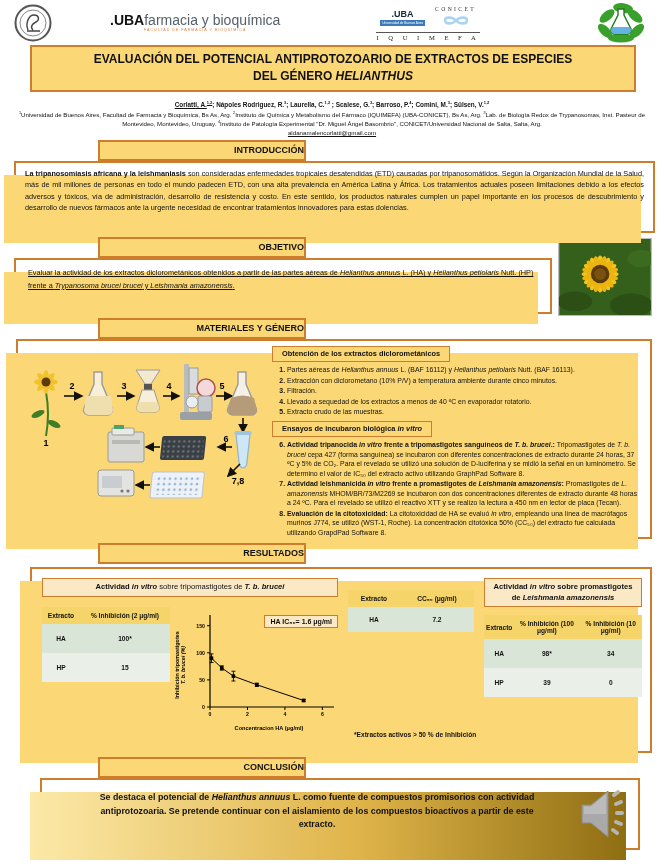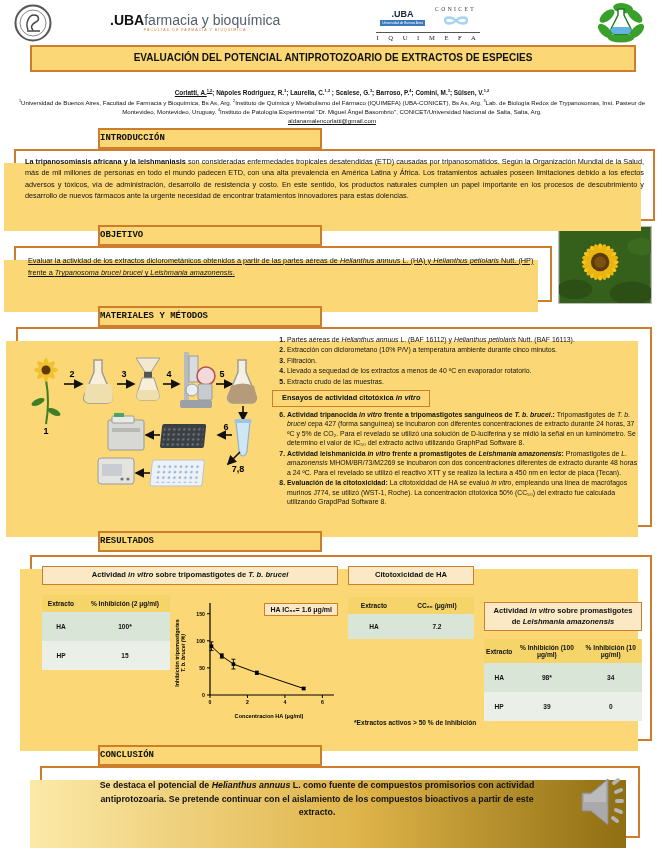--- a/index.html
+++ b/index.html
@@ -26,31 +26,31 @@
   .uba-mini{text-align:center;}
   .uba-mini-txt{font-weight:bold;font-size:9px;color:#14263f;line-height:1;}
   .uba-mini-sub{font-size:3.2px;color:#fff;background:#3a7ab8;padding:1px 2px;margin-top:1px;}
   .conicet{text-align:center;}
   .conicet-txt{font-family:"Liberation Serif",serif;font-size:5.6px;letter-spacing:2.4px;color:#333;}
   .cb-rule{border-top:1px solid #555;margin:2px 0 1px;}
   .iquimefa{font-family:"Liberation Serif",serif;font-size:6.6px;letter-spacing:4px;color:#222;}
   .green-logo{margin-left:auto;margin-right:4px;}
 
   
-  .title-box{margin:1px 28px 16px 30px;background:var(--yellow);border:2px solid var(--orange);
-    text-align:center;font-weight:bold;font-size:10px;line-height:1.45;padding:4px 8px;}
+  .title-box{margin:1px 28px 8px 30px;background:var(--yellow);border:2px solid var(--orange);
+    text-align:center;font-weight:bold;font-size:12px;line-height:1.45;padding:4px 8px;}
   
   .authors{margin-top:4px;text-align:center;font-size:6.4px;font-weight:600;}
   .affils{margin:2px 14px 0;text-align:center;font-size:6.1px;line-height:1.5;}
   .email{margin-top:1px;text-align:center;font-size:6.2px;}
   .email span{text-decoration:underline;}
 
   
-  .sec-header{position:relative;z-index:3;width:224px;margin:4px 0 0 98px;background:var(--yellow);
-    border:2px solid var(--orange);font-weight:bold;font-size:9px;text-align:left;padding:3px 0 4px;font-family:Liberation Mono, monospace;}
+  .sec-header{position:relative;z-index:3;width:208px;margin:4px 0 0 98px;background:var(--yellow);
+    border:2px solid var(--orange);font-weight:bold;font-size:9px;text-align:right;padding:3px 0 4px;}
   .cbox{position:relative;z-index:2;background:#fff;border:2px solid var(--orange);}
   .cbox::before{content:"";position:absolute;z-index:-1;left:-12px;top:12px;width:100%;height:100%;background:var(--yellow);}
   .conc-box::before{background:linear-gradient(90deg,#FCE9A8 0%,#DFB44A 55%,#8F6E12 100%);}
 
   .intro-box{margin:0 9px 0 14px;min-height:72px;padding:5px 9px;font-size:7.3px;line-height:1.55;text-align:justify;}
   .obj-row{position:relative;}
   .obj-box{margin:0 112px 0 14px;min-height:56px;padding:7px 12px;font-size:7.3px;line-height:1.7;text-decoration:underline;}
   .sunflower{position:absolute;right:12px;top:-20px;border:1px solid #bbb;}
 
   
@@ -62,21 +62,21 @@
   .mm-right ol{margin:2px 0 3px;padding-left:15px;}
   .mm-right li{margin-bottom:1px;}
   .mm-right li::marker{font-weight:bold;}
 
   
   .res-box{margin:3px 12px 0 30px;height:186px;padding:9px 8px 6px 10px;display:flex;gap:10px;}
   .res-title{background:var(--cream);border:1.5px solid var(--orange);font-weight:bold;font-size:7.6px;
     text-align:center;padding:3px 4px;line-height:1.4;}
   .res-col1{width:296px;flex:none;}
   .res-col2{width:126px;flex:none;}
-  .res-col3{flex:1;margin-top:36px;}
+  .res-col3{flex:1;}
   .col1-row{display:flex;margin-top:10px;}
   .tb-table-wrap{width:128px;flex:none;}
   .chart-wrap{position:relative;width:164px;margin-left:4px;}
   .chart-note{position:absolute;top:8px;right:0;background:var(--cream);border:1.5px solid var(--orange);
     font-weight:bold;font-size:7px;padding:2px 5px;white-space:nowrap;}
   table.rtab{width:100%;border-collapse:collapse;font-size:6.6px;font-weight:bold;text-align:center;}
   table.rtab th{background:var(--th);padding:5px 2px;vertical-align:middle;}
   table.rtab td{padding:11px 2px;}
   table.cyto td{padding:9px 2px;}
   tr.r0 td{background:var(--rowA);}
@@ -134,20 +134,21 @@
         <ellipse cx="-16" cy="8" rx="9" ry="4.5" transform="rotate(45 -16 8)"></ellipse>
         <ellipse cx="0" cy="15" rx="13" ry="4.5"></ellipse>
       </g>
       <path d="M-3,-14 h6 v6 l7,14 a4,4 0 0 1 -4,5 h-12 a4,4 0 0 1 -4,-5 l7,-14 z" fill="#fff" stroke="#1f7a1f" stroke-width="1.4"></path>
       <path d="M-8.5,4 l-1.5,3 a4,4 0 0 0 4,4 h12 a4,4 0 0 0 4,-4 l-1.5,-3 z" fill="#63b3e4"></path>
     </svg>
   </div>
 
   <div class="title-box">
     <div>EVALUACIÓN DEL POTENCIAL ANTIPROTOZOARIO DE EXTRACTOS DE ESPECIES</div>
+    <div><span>DEL GÉNERO </span><i>HELIANTHUS</i></div>
   </div>
 
   <div class="authors"><span style="font-weight: bold; text-decoration: underline;">Corlatti, A.</span><span class="sup" style="text-decoration: underline;">1,2</span><span>; Nápoles Rodriguez, R.</span><span class="sup">3</span><span>; Laurella, C.</span><span class="sup">1,2</span><span> ; Scalese, G.</span><span class="sup">3</span><span>; Barroso, P.</span><span class="sup">4</span><span>; Comini, M.</span><span class="sup">3</span><span>; Sülsen, V.</span><span class="sup">1,2</span></div>
   <div class="affils"><span class="sup">1</span><span>Universidad de Buenos Aires, Facultad de Farmacia y Bioquímica, Bs As, Arg. </span><span class="sup">2</span><span>Instituto de Química y Metabolismo del Fármaco (IQUIMEFA) (UBA-CONICET), Bs As, Arg. </span><span class="sup">3</span><span>Lab. de Biología Redox de Trypanosomas, Inst. Pasteur de Montevideo, Montevideo, Uruguay. </span><span class="sup">4</span><span>Instituto de Patología Experimental "Dr. Miguel Ángel Basombrio", CONICET/Universidad Nacional de Salta, Salta, Arg.</span></div>
   <div class="email"><span>aldanamalencorlatti@gmail.com</span></div>
 
   <div class="sec-header">INTRODUCCIÓN</div>
   <div class="cbox intro-box"><span style="font-weight: bold;">La tripanosomiasis africana y la leishmaniasis</span><span> son consideradas enfermedades tropicales desatendidas (ETD) causadas por tripanosomátidos. Según la Organización Mundial de la Salud, más de mil millones de personas en todo el mundo padecen ETD, con una alta prevalencia en América Latina y África. Los tratamientos actuales poseen limitaciones debido a los efectos adversos y tóxicos, vía de administración, desarrollo de resistencia y costo. En este sentido, los productos naturales cumplen un papel importante en los procesos de descubrimiento y desarrollo de nuevos fármacos ante la urgente necesidad de encontrar tratamientos innovadores para estas dolencias.</span></div>
 
   <div class="sec-header">OBJETIVO</div>
@@ -170,21 +171,21 @@
         <ellipse rx="19" ry="4.6" transform="rotate(75)" fill="#eab511"></ellipse>
         <ellipse rx="19" ry="4.6" transform="rotate(105)" fill="#eab511"></ellipse>
         <ellipse rx="19" ry="4.6" transform="rotate(135)" fill="#eab511"></ellipse>
         <ellipse rx="19" ry="4.6" transform="rotate(165)" fill="#eab511"></ellipse>
         <circle r="9.5" fill="#5c3a0c"></circle>
         <circle r="6" fill="#7a5210"></circle>
       </g>
     </svg>
   </div>
 
-  <div class="sec-header">MATERIALES Y MÉTODOS</div>
+  <div class="sec-header">MATERIALES Y GÉNERO</div>
   <div class="cbox mm-box">
     <div class="mm-left">
       <svg width="248" height="194" viewBox="0 0 248 194">
         <defs>
           <marker id="ah" markerWidth="6" markerHeight="6" refX="5" refY="3" orient="auto">
             <path d="M0,0 L6,3 L0,6 z" fill="#111"></path>
           </marker>
           <pattern id="dots1" width="5" height="5" patternUnits="userSpaceOnUse">
             <circle cx="2.5" cy="2.5" r="1.2" fill="#747c83"></circle>
           </pattern>
@@ -281,40 +282,41 @@
 
         <g>
           <rect x="76" y="126" width="36" height="26" rx="3" fill="#e3e3df" stroke="#9a9a9a"></rect>
           <rect x="80" y="132" width="20" height="12" rx="1" fill="#c9cdd1"></rect>
           <circle cx="106" cy="147" r="1.6" fill="#777"></circle>
           <circle cx="100" cy="147" r="1.6" fill="#777"></circle>
         </g>
       </svg>
     </div>
     <div class="mm-right">
+      <div class="mm-sub"><span style="font-weight: bold;">Obtención de los extractos diclorometánicos</span></div>
       <ol>
         <li><span>Partes aéreas de </span><span style="font-style: italic;">Helianthus annuus</span><span> L. (BAF 16112) y </span><span style="font-style: italic;">Helianthus petiolaris</span><span> Nutt. (BAF 16113).</span></li>
         <li><span>Extracción con diclorometano (10% P/V) a temperatura ambiente durante cinco minutos.</span></li>
         <li><span>Filtración.</span></li>
         <li><span>Llevado a sequedad de los extractos a menos de 40 ºC en evaporador rotatorio.</span></li>
         <li><span>Extracto crudo de las muestras.</span></li>
       </ol>
-      <div class="mm-sub"><span style="font-weight: bold;">Ensayos de actividad citotóxica </span><span style="font-weight: bold; font-style: italic;">in vitro</span></div>
+      <div class="mm-sub"><span style="font-weight: bold;">Ensayos de incubaron biológica </span><span style="font-weight: bold; font-style: italic;">in vitro</span></div>
       <ol start="6" class="second">
         <li><span style="font-weight: bold;">Actividad tripanocida </span><span style="font-weight: bold; font-style: italic;">in vitro</span><span style="font-weight: bold;"> frente a tripomastigotes sanguíneos de </span><span style="font-weight: bold; font-style: italic;">T. b. brucei</span><span style="font-weight: bold;">.:</span><span> Tripomastigotes de </span><span style="font-style: italic;">T. b. brucei</span><span> cepa 427 (forma sanguínea) se incubaron con diferentes concentraciones de extracto durante 24 horas, 37 ºC y 5% de CO₂. Para el revelado se utilizó una solución de D-luciferina y se midió la señal en un luminómetro. Se determino el valor de IC₅₀ del extracto activo utilizando GraphPad Software 8.</span></li>
         <li><span style="font-weight: bold;">Actividad leishmanicida </span><span style="font-weight: bold; font-style: italic;">in vitro</span><span style="font-weight: bold;"> frente a promastigotes de </span><span style="font-weight: bold; font-style: italic;">Leishmania amazonensis</span><span style="font-weight: bold;">:</span><span> Promastigotes de </span><span style="font-style: italic;">L. amazonensis</span><span> MHOM/BR/73/M2269 se incubaron con dos concentraciones diferentes de extracto durante 48 horas a 24 ºC. Para el revelado se utilizó el reactivo XTT y se realizo la lectura a 450 nm en lector de placa (Tecan).</span></li>
         <li><span style="font-weight: bold;">Evaluación de la citotoxicidad:</span><span> La citotoxicidad de HA se evaluó </span><span style="font-style: italic;">in vitro</span><span>, empleando una línea de macrófagos murinos J774, se utilizó (WST-1, Roche). La concentración citotóxica 50% (CC₅₀) del extracto fue calculada utilizando GrapdPad Software 8.</span></li>
       </ol>
     </div>
   </div>
 
   <div class="sec-header">RESULTADOS</div>
   <div class="cbox res-box">
     <div class="res-col1">
-      <div class="res-title"><span style="font-weight: bold;">Actividad </span><span style="font-weight: bold; font-style: italic;">in vitro</span><span style="font-weight: bold; text-align: center;"> sobre tripomastigotes de </span><span style="font-weight: bold; font-style: italic;">T. b. brucei</span></div>
+      <div class="res-title"><span style="font-weight: bold;">Actividad </span><span style="font-weight: bold; font-style: italic;">in vitro</span><span style="font-weight: normal; text-align: center;"> sobre tripomastigotes de </span><span style="font-weight: bold; font-style: italic;">T. b. brucei</span></div>
       <div class="col1-row">
         <div class="tb-table-wrap">
           <table class="rtab">
             <tbody>
                 <tr>
               <th>Extracto</th>
               <th>% Inhibición (2 μg/ml)</th>
             </tr>
             <tr class="r0">
               <td>HA</td>
@@ -369,21 +371,20 @@
               <rect x="81.02539682539684" y="75.98064516129033" width="3.6" height="3.6" fill="#000"></rect>
               <rect x="127.85079365079368" y="91.69677419354839" width="3.6" height="3.6" fill="#000"></rect>
               <text x="95" y="123" text-anchor="middle" font-size="5.6" font-weight="bold">Concentracion HA (μg/ml)</text>
               <text text-anchor="middle" font-size="5.4" font-weight="bold" transform="rotate(-90 8 58)"><tspan x="8" y="55">Inhibición tripomastigotes</tspan><tspan x="8" y="61.2" font-style="italic">T. b. brucei (%)</tspan></text>
             </svg>
           <div class="chart-note">HA IC₅₀= 1.6 μg/ml</div>
         </div>
       </div>
     </div>
     <div class="res-col2">
-      <div class="res-title">Citotoxicidad de HA</div>
       <table class="rtab cyto">
         <tbody>
             <tr>
           <th>Extracto</th>
           <th>CC₅₀ (μg/ml)</th>
         </tr>
         <tr class="r0">
           <td>HA</td>
           <td>7.2</td>
         </tr>

